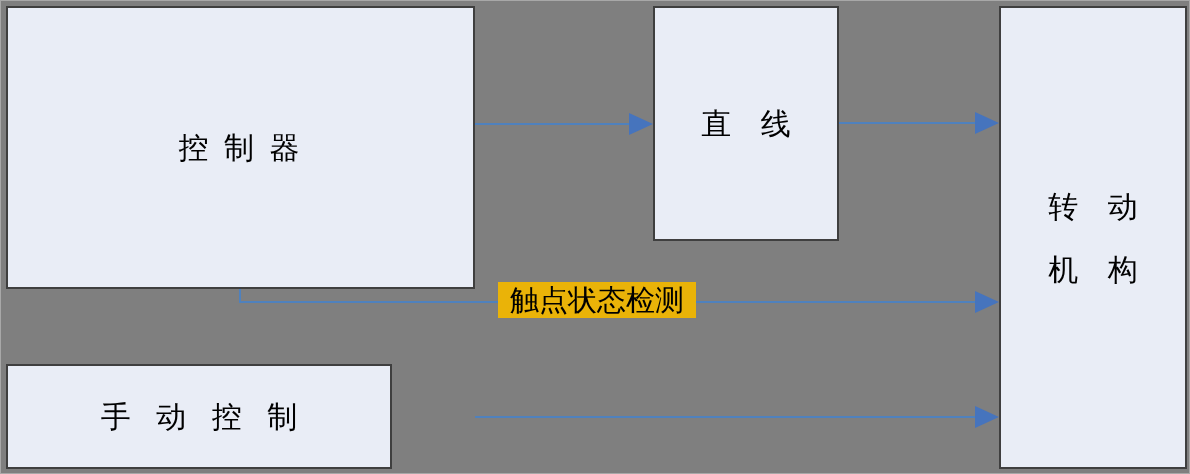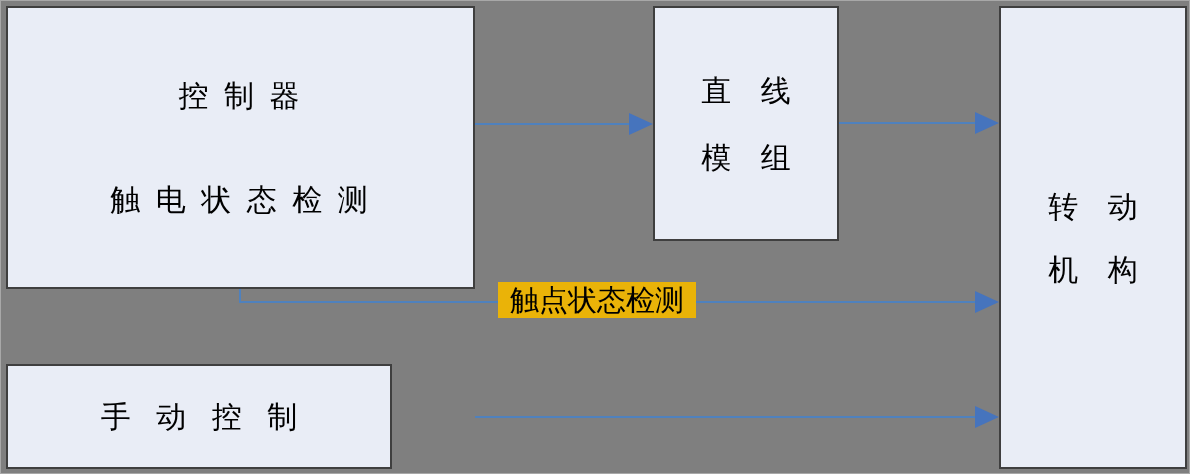--- a/index.html
+++ b/index.html
@@ -91,26 +91,24 @@
 
     <polyline points="239,240 239,301 976,301"></polyline>
     <polygon points="974,290 998,301 974,312"></polygon>
 
     <line x1="474" y1="416" x2="976" y2="416"></line>
     <polygon points="974,405 998,416 974,427"></polygon>
   </svg>
 
   <div class="node" id="controller-box">
     <div class="line">控 制 器</div>
-    <div class="line">触 电 状 态 检 测</div>
   </div>
 
   <div class="node" id="linear-module-box">
     <div class="line">直 线</div>
-    <div class="line">模 组</div>
   </div>
 
   <div class="node" id="rotation-box">
     <div class="line">转 动</div>
     <div class="line">机 构</div>
   </div>
 
   <div class="node" id="manual-control-box">
     <div class="line">手 动 控 制</div>
   </div>

